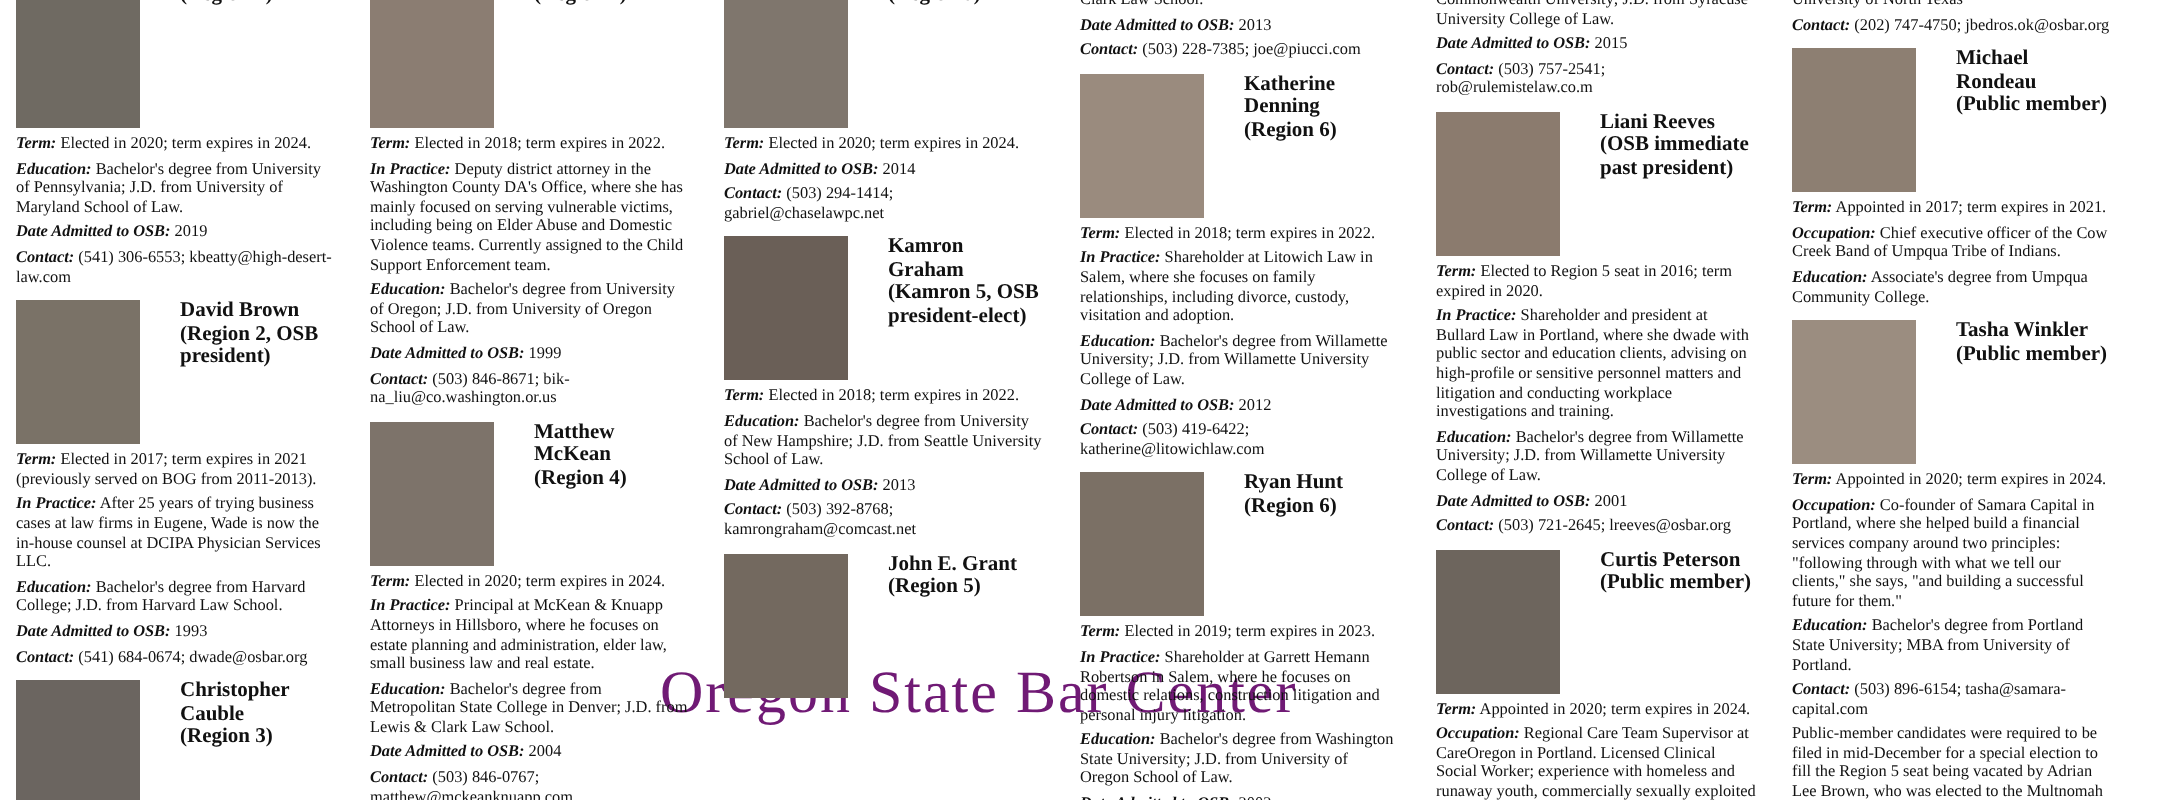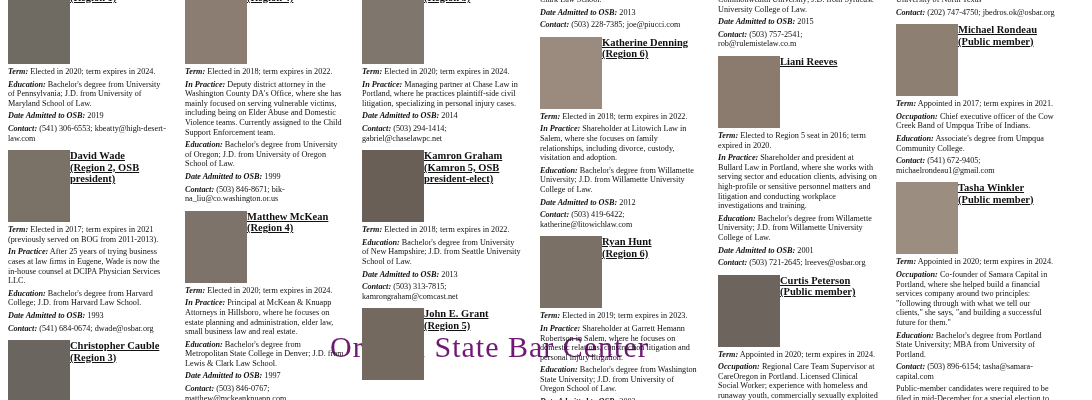--- a/index.html
+++ b/index.html
@@ -12,21 +12,21 @@
   
   .watermark{
     position:absolute;left:330px;top:330px;width:420px;
     font-family:"Liberation Serif", serif;
     font-size:30px;color:#701a75;letter-spacing:1px;white-space:nowrap;
     z-index:0;pointer-events:none;
   }
 
   .col{position:absolute;top:0;height:300px;}
   .card{position:relative;margin-bottom:7px;}
-  .hdr{display:flex;gap:0;align-items:flex-start;text-decoration:underline;}
+  .hdr{display:flex;gap:20px;align-items:flex-start;}
   .photo{
     width:62px;height:72px;flex:0 0 62px;background:#8a8a8a;
     border:0;overflow:hidden;position:relative;
   }
   .nm{font-weight:bold;font-size:10.5px;line-height:11.5px;color:#111;}
   .reg{font-weight:bold;font-size:10.5px;line-height:11.5px;color:#111;}
   p{margin:0 0 3px 0;font-size:8.2px;line-height:9.6px;text-align:left;}
   .lbl{font-weight:bold;font-style:italic;}
   .body{margin-top:3px;}
   .cut{overflow:hidden;}
@@ -52,21 +52,21 @@
         <p><span class="lbl">Education:</span> <span>Bachelor's degree from University of Pennsylvania; J.D. from University of Maryland School of Law.</span></p>
         <p><span class="lbl">Date Admitted to OSB:</span> <span>2019</span></p>
         <p><span class="lbl">Contact:</span> <span>(541) 306-6553; kbeatty@high-desert-law.com</span></p>
       </div>
     </div>
 
     <div class="card">
       <div class="hdr">
         <div class="photo" style="background:#7a7267"></div>
         <div style="flex:1">
-          <div class="nm">David Wade</div>
+          <div class="nm">David Brown</div>
           <div class="reg">(Region 2, OSB president)</div>
         </div>
       </div>
       <div class="body">
         <p><span class="lbl">Term:</span> <span>Elected in 2017; term expires in 2021 (previously served on BOG from 2011-2013).</span></p>
         <p><span class="lbl">In Practice:</span> <span>After 25 years of trying business cases at law firms in Eugene, Wade is now the in-house counsel at DCIPA Physician Services LLC.</span></p>
         <p><span class="lbl">Education:</span> <span>Bachelor's degree from Harvard College; J.D. from Harvard Law School.</span></p>
         <p><span class="lbl">Date Admitted to OSB:</span> <span>1993</span></p>
         <p><span class="lbl">Contact:</span> <span>(541) 684-0674; dwade@osbar.org</span></p>
       </div>
@@ -107,57 +107,56 @@
         <div class="photo" style="background:#7d736a"></div>
         <div style="flex:1">
           <div class="nm">Matthew McKean</div>
           <div class="reg">(Region 4)</div>
         </div>
       </div>
       <div class="body">
         <p><span class="lbl">Term:</span> <span>Elected in 2020; term expires in 2024.</span></p>
         <p><span class="lbl">In Practice:</span> <span>Principal at McKean &amp; Knuapp Attorneys in Hillsboro, where he focuses on estate planning and administration, elder law, small business law and real estate.</span></p>
         <p><span class="lbl">Education:</span> <span>Bachelor's degree from Metropolitan State College in Denver; J.D. from Lewis &amp; Clark Law School.</span></p>
-        <p><span class="lbl">Date Admitted to OSB:</span> <span>1997</span></p>
+        <p><span class="lbl">Date Admitted to OSB:</span> <span>2004</span></p>
         <p><span class="lbl">Contact:</span> <span>(503) 846-0767; matthew@mckeanknuapp.com</span></p>
       </div>
     </div>
 
   </div>
 
   <div class="col" style="left:362px;width:160px;">
     <div class="card" style="margin-top:-8px;">
       <div class="hdr">
         <div class="photo" style="background:#7f766d"></div>
         <div style="flex:1">
           <div class="nm"></div>
           <div class="reg">(Region 5)</div>
         </div>
       </div>
       <div class="body">
         <p><span class="lbl">Term:</span> <span>Elected in 2020; term expires in 2024.</span></p>
-        <p><span class="lbl">In Practice:</span> <span>Managing partner at Chase Law in Portland, where he practices plaintiff-side civil litigation, specializing in personal injury cases.</span></p>
         <p><span class="lbl">Date Admitted to OSB:</span> <span>2014</span></p>
         <p><span class="lbl">Contact:</span> <span>(503) 294-1414; gabriel@chaselawpc.net</span></p>
       </div>
     </div>
 
     <div class="card">
       <div class="hdr">
         <div class="photo" style="background:#6a5f57"></div>
         <div style="flex:1">
           <div class="nm">Kamron Graham</div>
           <div class="reg">(Kamron 5, OSB president-elect)</div>
         </div>
       </div>
       <div class="body">
         <p><span class="lbl">Term:</span> <span>Elected in 2018; term expires in 2022.</span></p>
         <p><span class="lbl">Education:</span> <span>Bachelor's degree from University of New Hampshire; J.D. from Seattle University School of Law.</span></p>
         <p><span class="lbl">Date Admitted to OSB:</span> <span>2013</span></p>
-        <p><span class="lbl">Contact:</span> <span>(503) 313-7815; kamrongraham@comcast.net</span></p>
+        <p><span class="lbl">Contact:</span> <span>(503) 392-8768; kamrongraham@comcast.net</span></p>
       </div>
     </div>
 
     <div class="card cut">
       <div class="hdr">
         <div class="photo" style="background:#73695f"></div>
         <div style="flex:1">
           <div class="nm">John E. Grant</div>
           <div class="reg">(Region 5)</div>
         </div>
@@ -218,25 +217,26 @@
         <p><span class="lbl">Date Admitted to OSB:</span> <span>2015</span></p>
         <p><span class="lbl">Contact:</span> <span>(503) 757-2541; rob@rulemistelaw.co.m</span></p>
       </div>
     </div>
 
     <div class="card">
       <div class="hdr">
         <div class="photo" style="background:#8b7b6e"></div>
         <div style="flex:1">
           <div class="nm">Liani Reeves</div>
+          <div class="reg">(OSB immediate past president)</div>
         </div>
       </div>
       <div class="body">
         <p><span class="lbl">Term:</span> <span>Elected to Region 5 seat in 2016; term expired in 2020.</span></p>
-        <p><span class="lbl">In Practice:</span> <span>Shareholder and president at Bullard Law in Portland, where she works with serving sector and education clients, advising on high-profile or sensitive personnel matters and litigation and conducting workplace investigations and training.</span></p>
+        <p><span class="lbl">In Practice:</span> <span>Shareholder and president at Bullard Law in Portland, where she dwade with public sector and education clients, advising on high-profile or sensitive personnel matters and litigation and conducting workplace investigations and training.</span></p>
         <p><span class="lbl">Education:</span> <span>Bachelor's degree from Willamette University; J.D. from Willamette University College of Law.</span></p>
         <p><span class="lbl">Date Admitted to OSB:</span> <span>2001</span></p>
         <p><span class="lbl">Contact:</span> <span>(503) 721-2645; lreeves@osbar.org</span></p>
       </div>
     </div>
 
     <div class="card cut">
       <div class="hdr">
         <div class="photo" style="background:#6d655d"></div>
         <div style="flex:1">
@@ -265,21 +265,20 @@
         <div class="photo" style="background:#8d7f72"></div>
         <div style="flex:1">
           <div class="nm">Michael Rondeau</div>
           <div class="reg">(Public member)</div>
         </div>
       </div>
       <div class="body">
         <p><span class="lbl">Term:</span> <span>Appointed in 2017; term expires in 2021.</span></p>
         <p><span class="lbl">Occupation:</span> <span>Chief executive officer of the Cow Creek Band of Umpqua Tribe of Indians.</span></p>
         <p><span class="lbl">Education:</span> <span>Associate's degree from Umpqua Community College.</span></p>
-        <p><span class="lbl">Contact:</span> <span>(541) 672-9405; michaelrondeau1@gmail.com</span></p>
       </div>
     </div>
 
     <div class="card cut">
       <div class="hdr">
         <div class="photo" style="background:#9b8d80"></div>
         <div style="flex:1">
           <div class="nm">Tasha Winkler</div>
           <div class="reg">(Public member)</div>
         </div>

